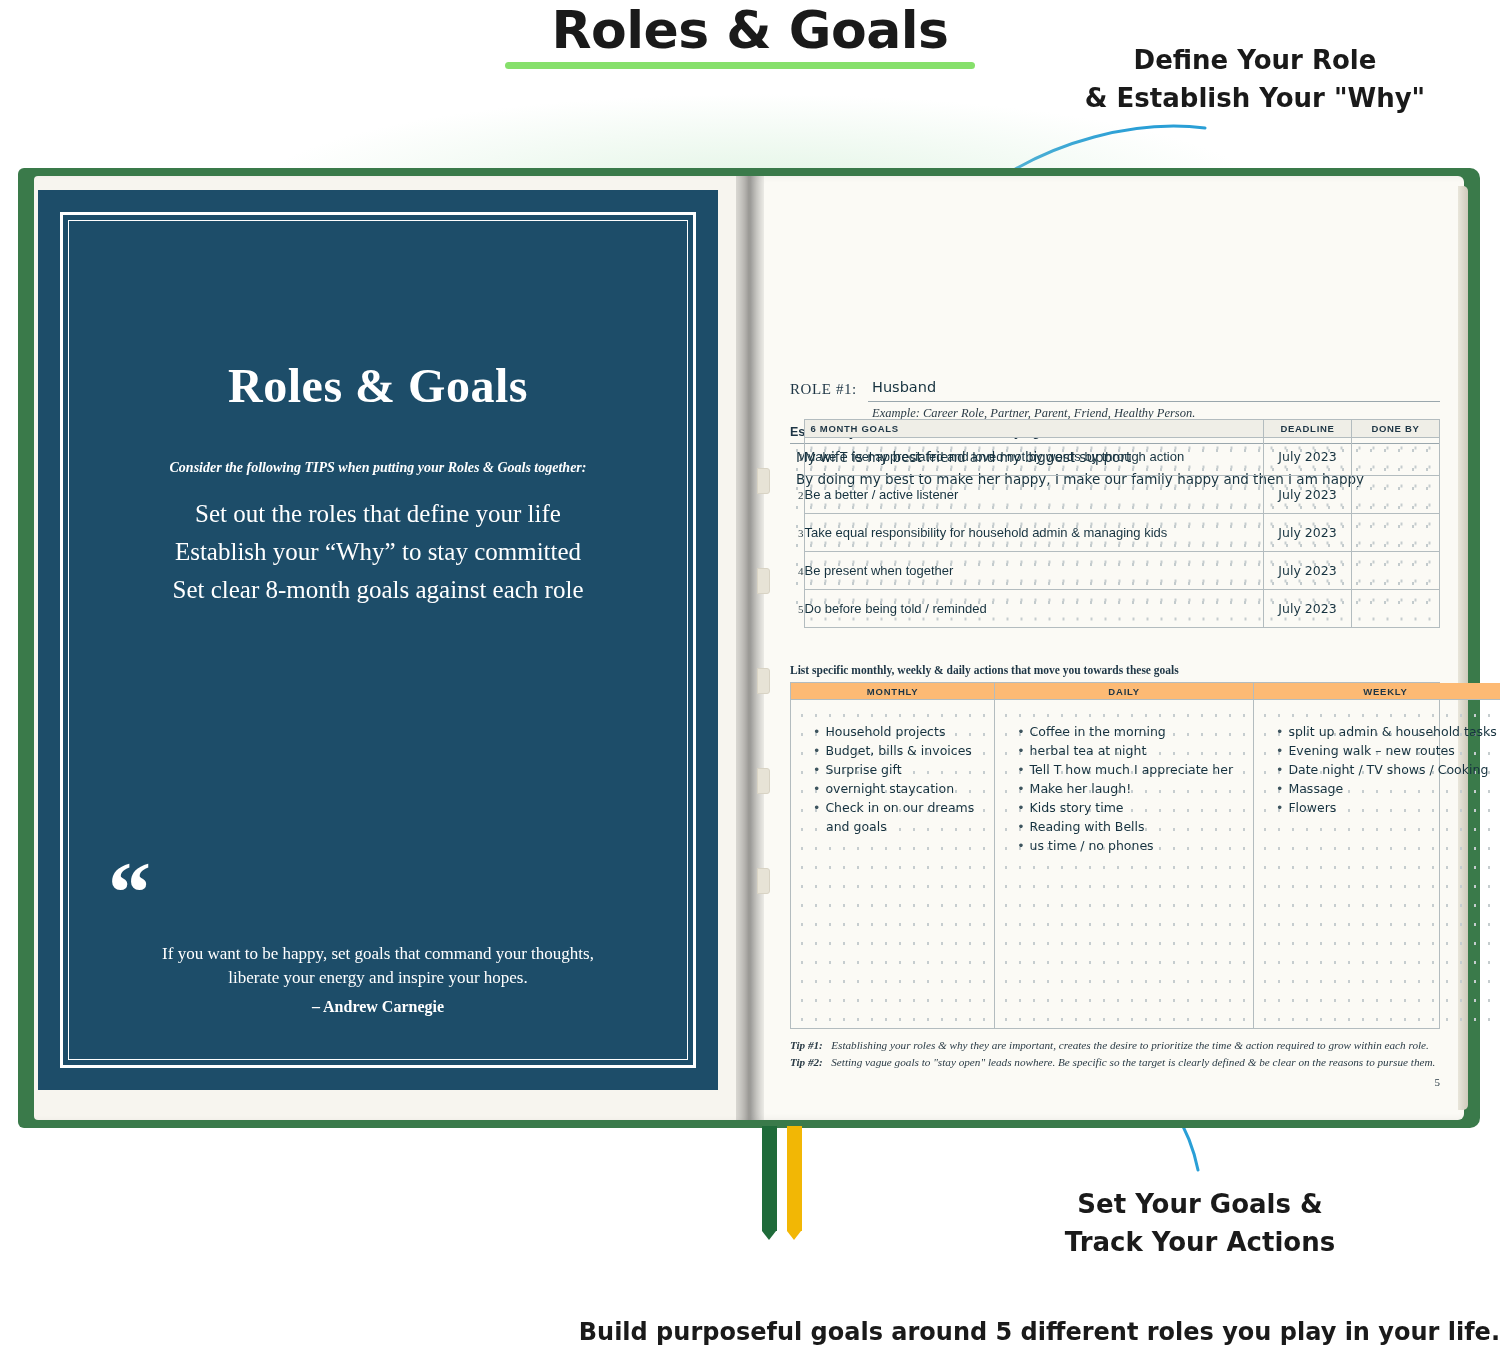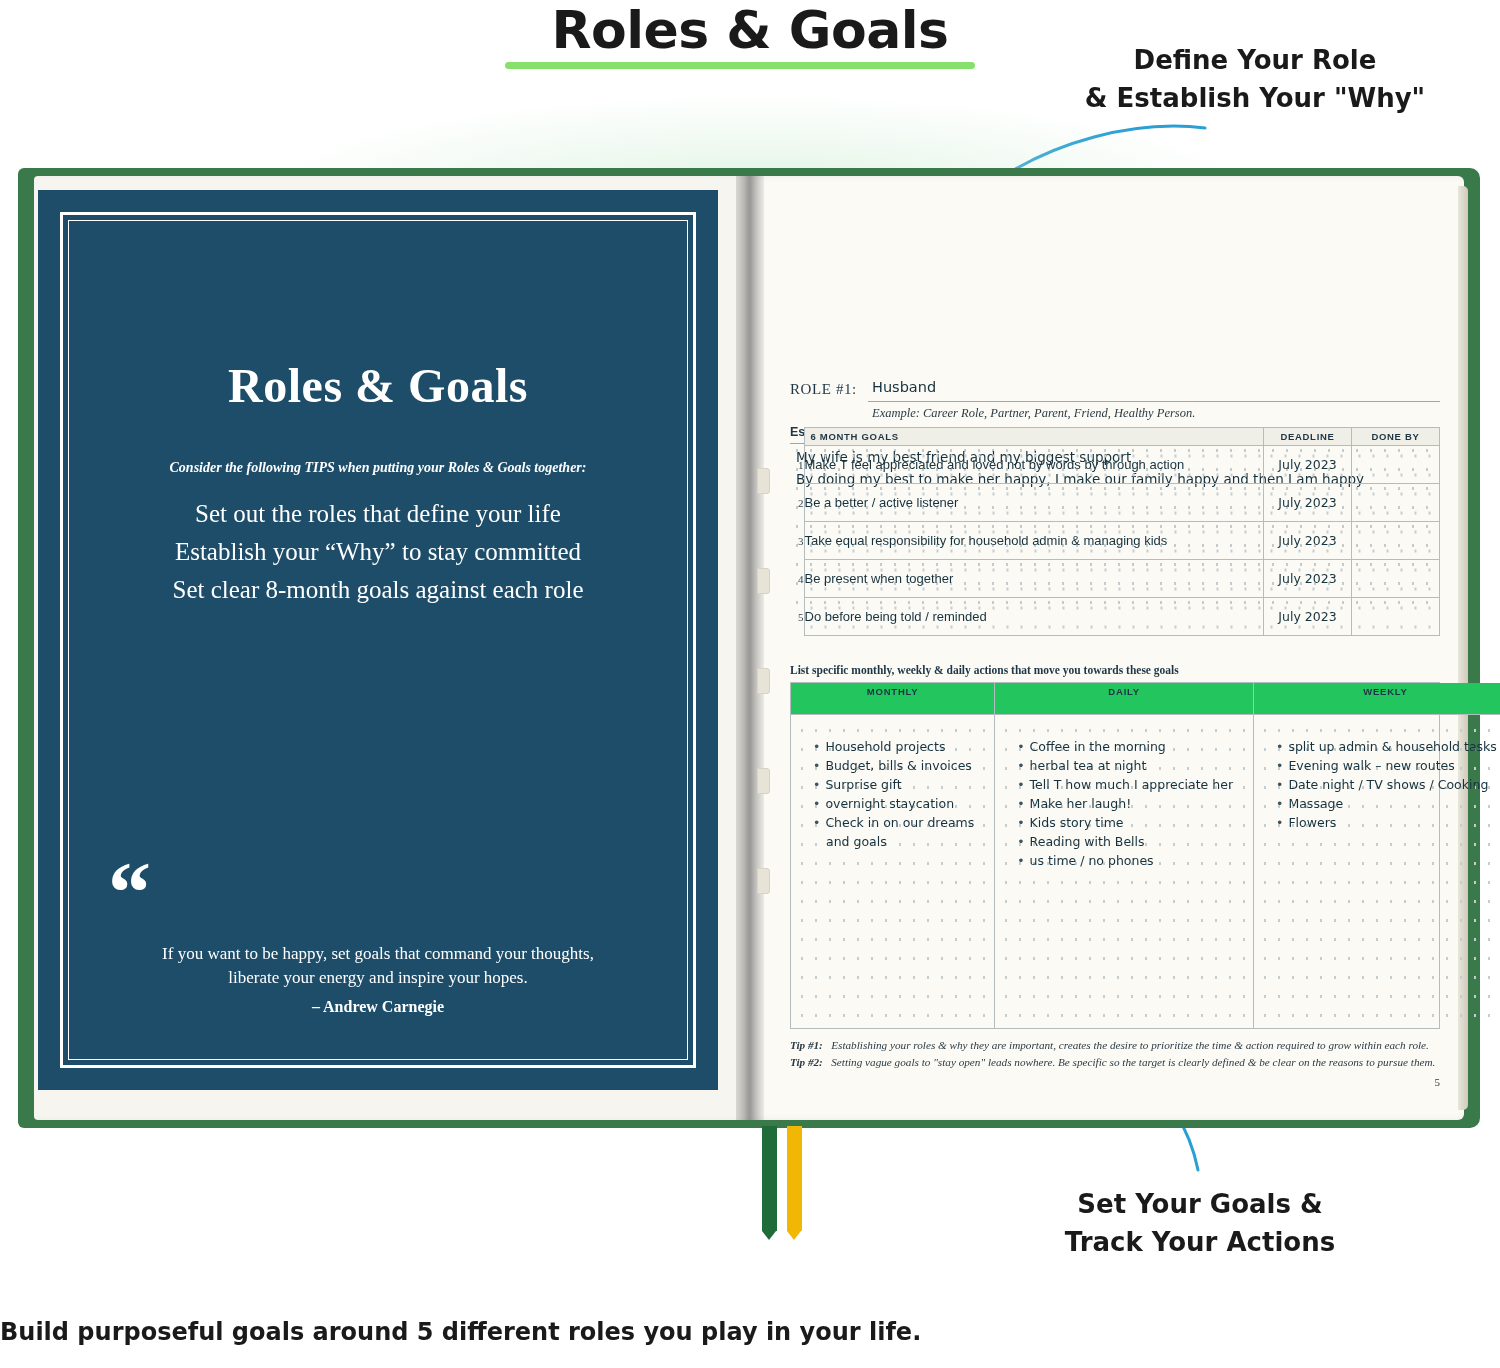--- a/index.html
+++ b/index.html
@@ -256,21 +256,20 @@
 
   
   .goals {
     position: absolute; left: 0; top: 243px;
     width: 650px;
   }
   table.goal-table {
     width: 650px;
     border-collapse: collapse;
     table-layout: fixed;
-    margin-top: 8px;
   }
   table.goal-table th {
     font-family: "Liberation Sans", sans-serif;
     font-size: 9.5px;
     font-weight: bold;
     letter-spacing: 0.7px;
     color: #1d3545;
     background: #efeee7;
     border: 1px solid #b3bcbf;
     text-align: left;
@@ -322,22 +321,22 @@
     border: 1px solid #b3bcbf;
     display: flex;
   }
   .acol {
     flex: 1 1 0;
     border-right: 1px solid #b3bcbf;
     display: flex; flex-direction: column;
   }
   .acol:last-child { border-right: none; }
   .ahead {
-    height: 32px;
-    background: #22c55e;
+    height: 17px;
+    background: #fdba74;
     border-bottom: 1px solid #b3bcbf;
     font-family: "Liberation Sans", sans-serif;
     font-size: 9.5px;
     font-weight: bold;
     letter-spacing: 0.8px;
     color: #1d3545;
     text-align: center;
     line-height: 17px;
   }
   .abody {
@@ -398,21 +397,21 @@
     border-left: 7.5px solid transparent;
     border-right: 7.5px solid transparent;
     border-top: 9px solid currentColor;
   }
   .bm.green::after { color: #1f6b3a; }
   .bm.yellow::after { color: #f2b705; }
 
   .footer {
     position: absolute;
     left: 0; top: 1318px; width: 1500px;
-    text-align: left;
+    text-align: right;
     font-family: "DejaVu Sans", sans-serif;
     font-weight: bold;
     font-size: 24px;
     color: #1a1a1a;
   }
 </style>
 </head>
 <body>
 
 <div class="top-title">Roles &amp; Goals</div>

